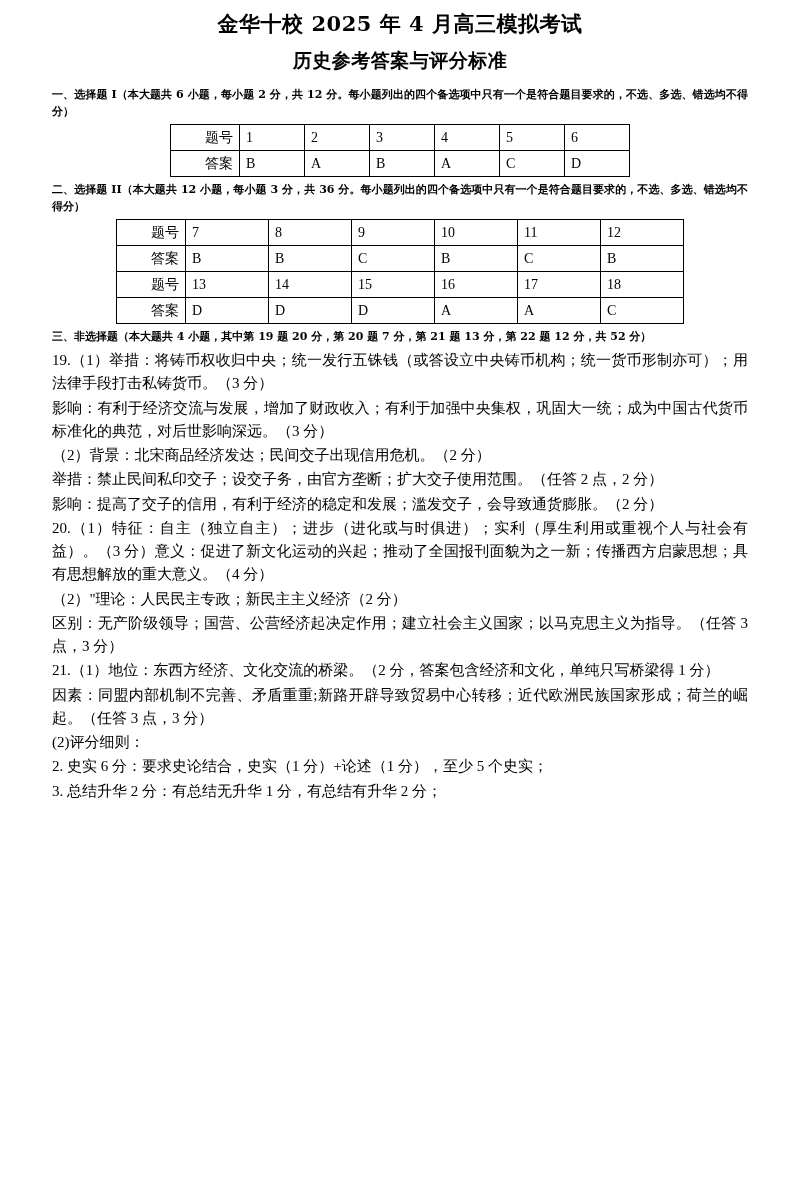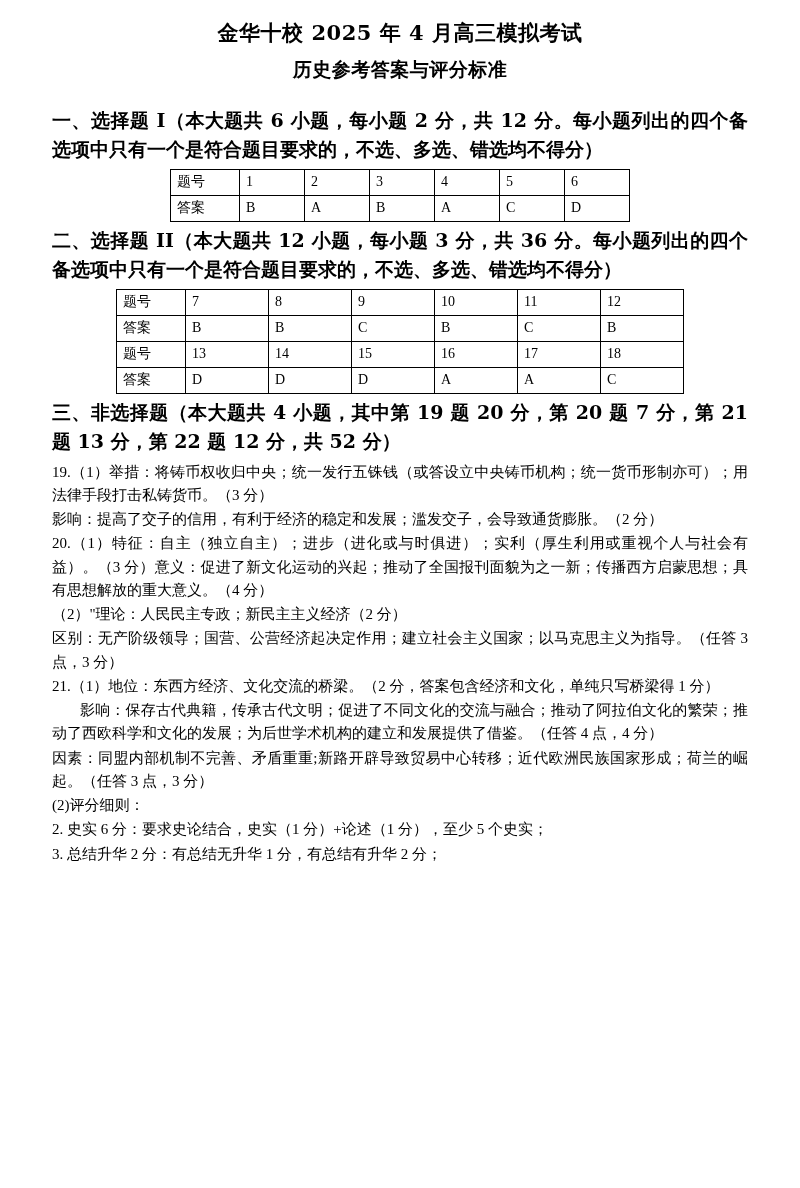--- a/index.html
+++ b/index.html
@@ -12,40 +12,40 @@
     height: 1188px;
     font-family: "Liberation Serif", "DejaVu Serif", serif;
     color: #000000;
     position: relative;
     overflow: hidden;
   }
   .page {
     width: 800px;
     height: 1188px;
     box-sizing: border-box;
-    padding: 11px 52px 0 52px;
+    padding: 2px 52px 0 52px;
   }
   .title-main {
     text-align: center;
     font-size: 21px;
     font-weight: bold;
     letter-spacing: 0.5px;
     margin: 8px 0 10px 0;
     font-family: "DejaVu Serif", "Liberation Serif", serif;
   }
   .title-sub {
     text-align: center;
     font-size: 19px;
     font-weight: bold;
     letter-spacing: 0.5px;
-    margin: 0 0 23px 0;
+    margin: 0 0 12px 0;
     font-family: Liberation Serif, serif;
   }
   .section-head {
-    font-size: 19px;
+    font-size: 11px;
     font-weight: bold;
     line-height: 1.55;
     text-align: justify;
     margin: 2px 0 4px 0;
     font-family: "DejaVu Serif", "Liberation Serif", serif;
   }
   .para {
     font-size: 15px;
     line-height: 1.55;
     text-align: justify;
@@ -63,21 +63,21 @@
   table.ans td {
     border: 1px solid #000;
     height: 23px;
     padding: 1px 6px;
     vertical-align: middle;
     text-align: left;
     font-family: "Liberation Serif", serif;
   }
   table.ans td.lbl {
     width: 56px;
-    text-align: left;
+    text-align: right;
     font-family: Liberation Mono, monospace;
   }
   table.t1 td.val { width: 52px; }
   table.t2 td.val { width: 70px; }
   .ind1 { text-indent: 0; }
 </style>
 </head>
 <body>
 
 <div class="page">
@@ -153,24 +153,26 @@
         <td class="val">A</td>
         <td class="val">C</td>
       </tr>
     </tbody>
       </table>
   </div>
 
   <div class="section-head">三、非选择题（本大题共 4 小题，其中第 19 题 20 分，第 20 题 7 分，第 21 题 13 分，第 22 题 12 分，共 52 分）</div>
 
   <div class="para">19.（1）举措：将铸币权收归中央；统一发行五铢钱（或答设立中央铸币机构；统一货币形制亦可）；用法律手段打击私铸货币。（3 分）</div>
+  <div class="para">影响：有利于经济交流与发展，增加了财政收入；有利于加强中央集权，巩固大一统；成为中国古代货币标准化的典范，对后世影响深远。（3 分）</div>
+  <div class="para ind1">（2）背景：北宋商品经济发达；民间交子出现信用危机。（2 分）</div>
+  <div class="para">举措：禁止民间私印交子；设交子务，由官方垄断；扩大交子使用范围。（任答 2 点，2 分）</div>
   <div class="para">影响：提高了交子的信用，有利于经济的稳定和发展；滥发交子，会导致通货膨胀。（2 分）</div>
   <div class="para">20.（1）特征：自主（独立自主）；进步（进化或与时俱进）；实利（厚生利用或重视个人与社会有益）。（3 分）意义：促进了新文化运动的兴起；推动了全国报刊面貌为之一新；传播西方启蒙思想；具有思想解放的重大意义。（4 分）</div>
   <div class="para">（2）"理论：人民民主专政；新民主主义经济（2 分）</div>
   <div class="para">区别：无产阶级领导；国营、公营经济起决定作用；建立社会主义国家；以马克思主义为指导。（任答 3 点，3 分）</div>
   <div class="para">21.（1）地位：东西方经济、文化交流的桥梁。（2 分，答案包含经济和文化，单纯只写桥梁得 1 分）</div>
-  <div class="para" style="text-indent:28px;">影响：保存古代典籍，传承古代文明；促进了不同文化的交流与融合；推动了阿拉伯文化的繁荣；推动了西欧科学和文化的发展；为后世学术机构的建立和发展提供了借鉴。（任答 4 点，4 分）</div>
   <div class="para">因素：同盟内部机制不完善、矛盾重重;新路开辟导致贸易中心转移；近代欧洲民族国家形成；荷兰的崛起。（任答 3 点，3 分）</div>
   <div class="para">(2)评分细则：</div>
   <div class="para">2. 史实 6 分：要求史论结合，史实（1 分）+论述（1 分），至少 5 个史实；</div>
   <div class="para">3. 总结升华 2 分：有总结无升华 1 分，有总结有升华 2 分；</div>
 
 </div>
 
 </body></html>

